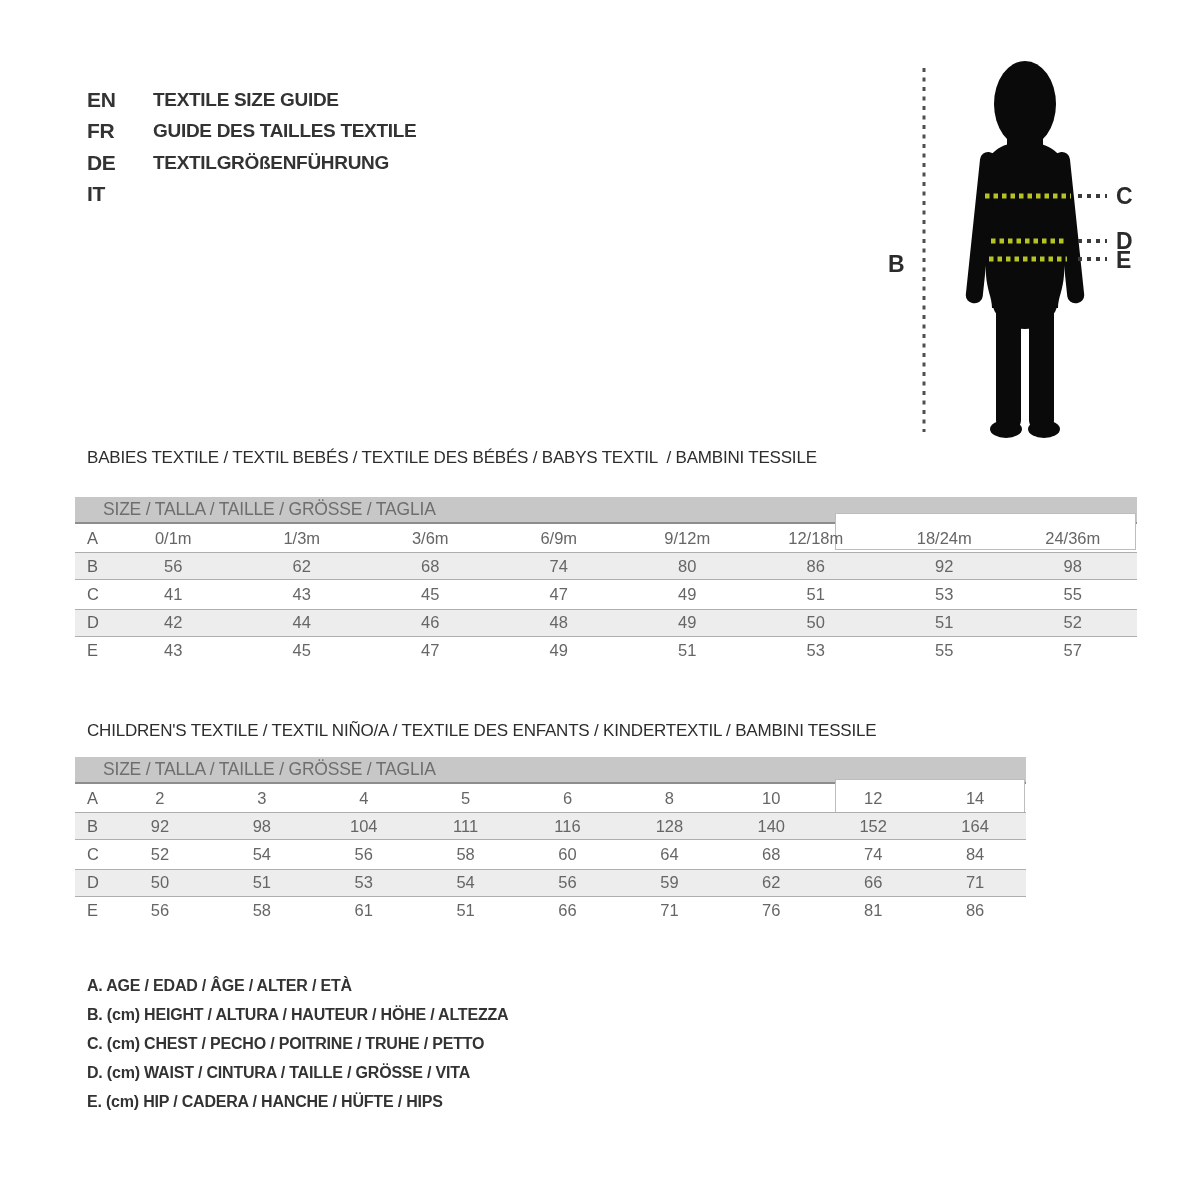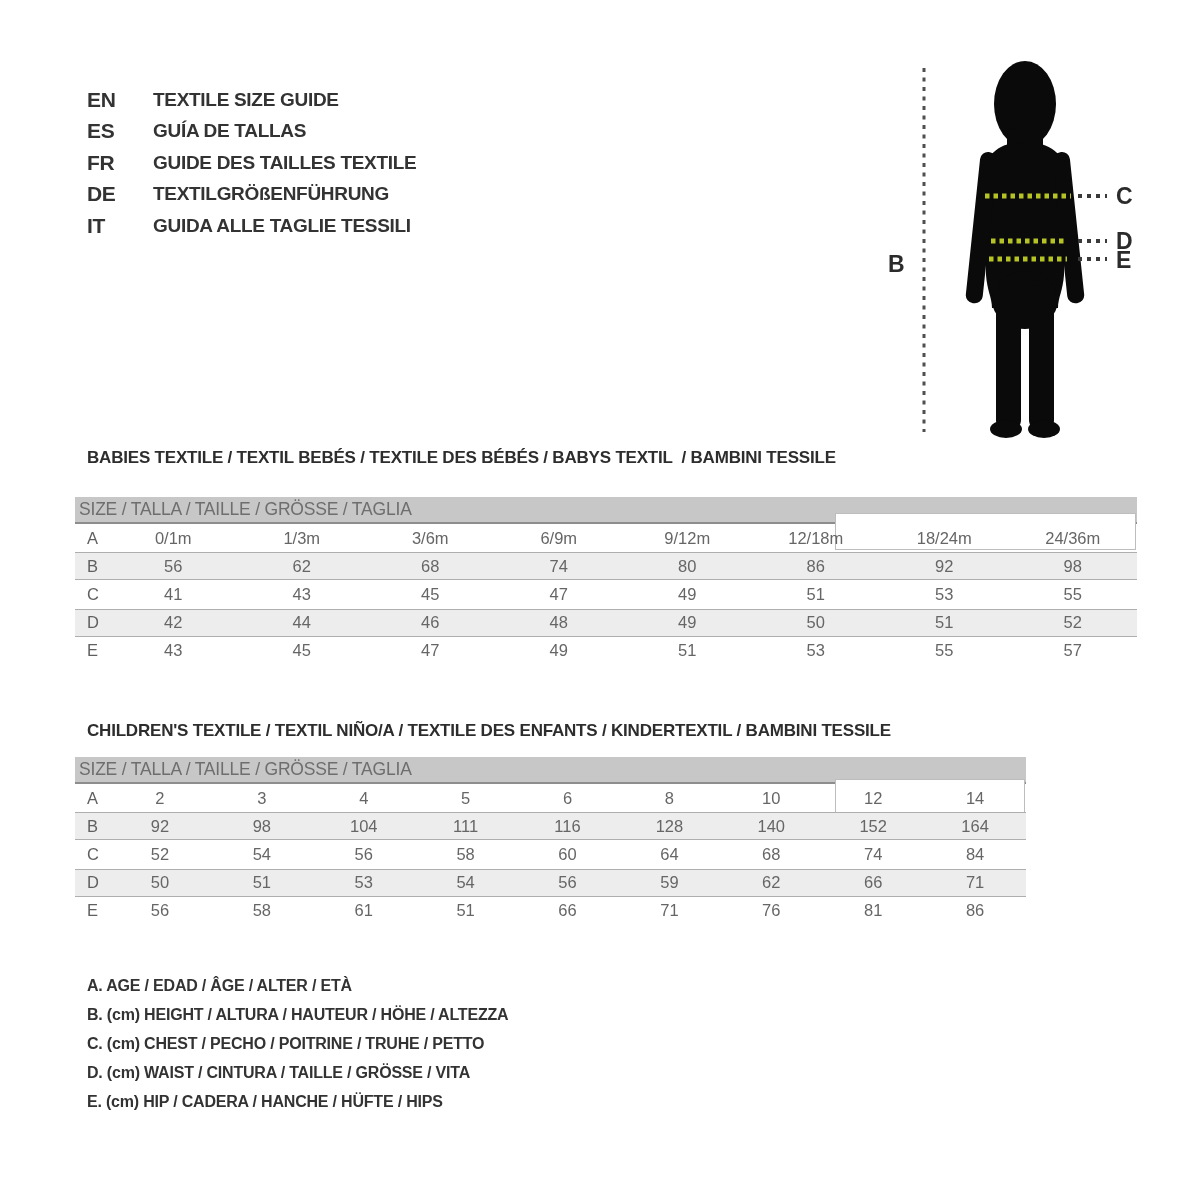--- a/index.html
+++ b/index.html
@@ -15,29 +15,29 @@
   .lang-row { display:flex; height:31.5px; align-items:center; }
   .lang-code  { width:66px; font-size:21px; font-weight:700; color:#333333; letter-spacing:-0.3px; }
   .lang-title { font-size:19px; font-weight:700; color:#333333; letter-spacing:-0.3px; white-space:pre; }
 
   
   .figure { position:absolute; left:850px; top:40px; }
   .figure text { font-family:"Liberation Sans","DejaVu Sans",sans-serif; font-weight:600; fill:#2b2b2b; }
 
   
   .section-heading {
-    position:absolute; left:87px; font-size:17px; font-weight:700; color:#2d2d2d;
+    position:absolute; left:87px; font-size:17px; font-weight:400; color:#2d2d2d;
     letter-spacing:-0.2px; white-space:pre;
   }
 
   
   .size-table { position:absolute; left:75px; }
   .bar {
     position:relative; z-index:0; height:27px; background:#c7c7c7;
-    border-bottom:2px solid #8d8d8d; display:flex; align-items:center; padding-left:4px;
+    border-bottom:2px solid #8d8d8d; display:flex; align-items:center; padding-left:28px;
   }
   .bar span { font-size:17.5px; color:#6e6e6e; letter-spacing:-0.2px; }
   .trow { position:relative; z-index:2; display:flex; align-items:center; height:28.2px; }
   .trow.stripe { background:#ededed; border-top:1px solid #aeaeae; border-bottom:1px solid #aeaeae; }
   .trow .lbl  { width:22px; padding-left:12px; font-size:16.5px; color:#5f5f5f; flex:none; box-sizing:content-box; }
   .trow .cell { flex:1; text-align:center; font-size:16.5px; color:#666666; }
   .hl-box { position:absolute; z-index:1; background:#ffffff; border:1px solid #bdbdbd; }
 
   
   .legend { position:absolute; left:87px; top:977px; }
@@ -47,34 +47,29 @@
 <body>
 
 <div class="canvas">
 
   <div class="lang-block" id="lang-block">
       <div class="lang-row">
         <span class="lang-code">EN</span>
         <span class="lang-title">TEXTILE SIZE GUIDE</span>
       </div>
       <div class="lang-row">
-        <span class="lang-code">ES</span>
-        <span class="lang-title">GUÍA DE TALLAS</span>
-      </div>
-      <div class="lang-row">
         <span class="lang-code">FR</span>
         <span class="lang-title">GUIDE DES TAILLES TEXTILE</span>
       </div>
       <div class="lang-row">
         <span class="lang-code">DE</span>
         <span class="lang-title">TEXTILGRÖßENFÜHRUNG</span>
       </div>
       <div class="lang-row">
         <span class="lang-code">IT</span>
-        <span class="lang-title">GUIDA ALLE TAGLIE TESSILI</span>
       </div>
     </div>
 
   <svg class="figure" width="350" height="410" viewBox="0 0 350 410">
 
     <line x1="74" y1="28" x2="74" y2="392" stroke="#4f4f4f" stroke-width="3" stroke-dasharray="4 5.5"></line>
     <text x="38" y="232" font-size="23">B</text>
 
     <g fill="#0a0a0a">
       <ellipse cx="175" cy="64" rx="31" ry="43"></ellipse>

